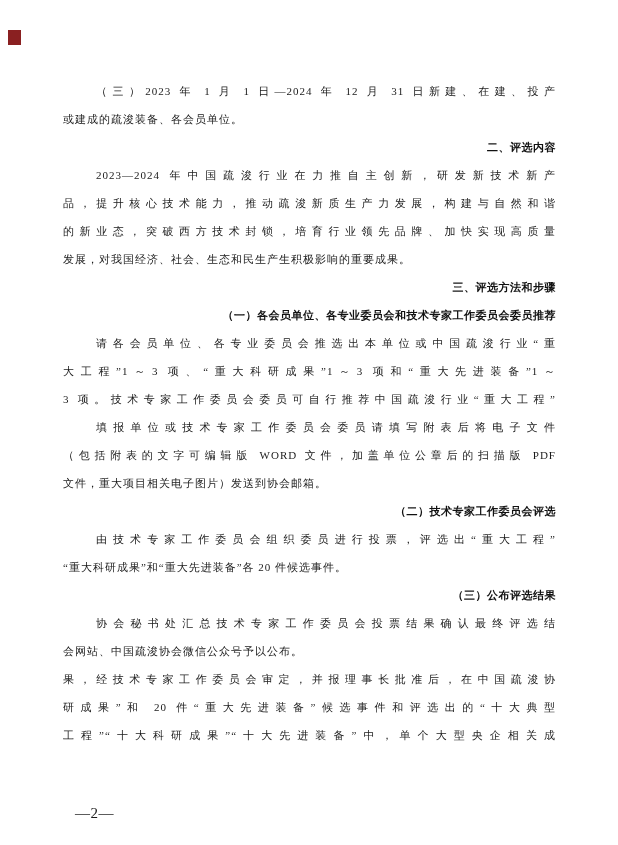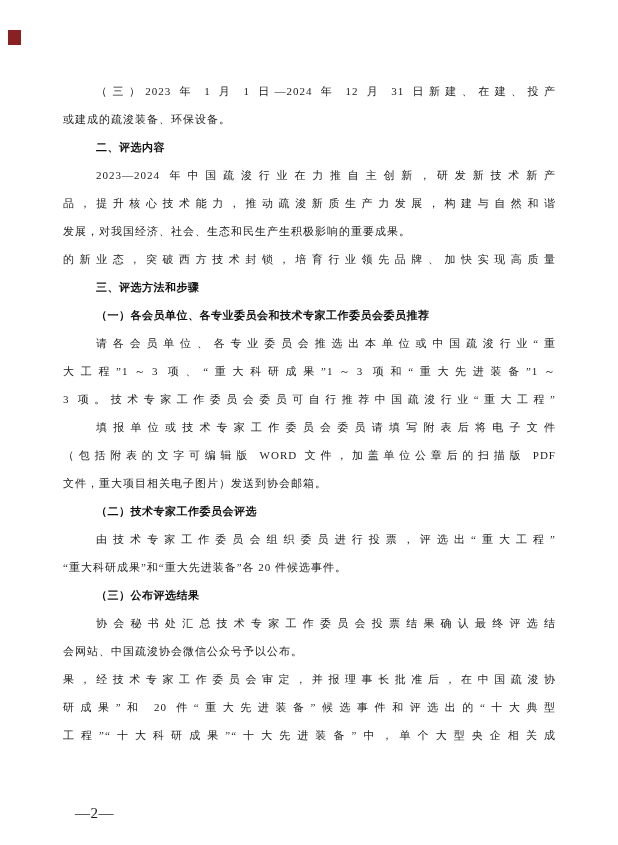--- a/index.html
+++ b/index.html
@@ -41,20 +41,21 @@
     letter-spacing: 1px;
     color: #1b1b1b;
     white-space: nowrap;
     box-sizing: border-box;
     width: 100%;
     text-align: left;
     overflow: visible;
   }
   .line.indent {
     padding-left: 33px;
+    text-align: right;
   }
   .line.full {
     white-space: normal;
     text-align: justify;
     text-align-last: justify;
   }
   .line.heading {
     font-family: "Liberation Sans", "DejaVu Sans", sans-serif;
     font-weight: 700;
     letter-spacing: 0.5px;
@@ -72,26 +73,26 @@
     font-family: "Liberation Serif", "DejaVu Serif", serif;
   }
 </style>
 </head>
 <body>
 
 <div class="page" style="background: rgb(255, 255, 255);">
   <div class="corner-marker" style="background: rgb(138, 32, 33);"></div>
   <div class="content" id="content">
       <div class="line indent full">（三）2023 年 1 月 1 日—2024 年 12 月 31 日新建、在建、投产</div>
-      <div class="line">或建成的疏浚装备、环保设备。</div>
+      <div class="line">或建成的疏浚装备、各会员单位。</div>
       <div class="line heading indent">二、评选内容</div>
       <div class="line indent full">2023—2024 年中国疏浚行业在力推自主创新，研发新技术新产</div>
       <div class="line full">品，提升核心技术能力，推动疏浚新质生产力发展，构建与自然和谐</div>
+      <div class="line full">的新业态，突破西方技术封锁，培育行业领先品牌、加快实现高质量</div>
       <div class="line">发展，对我国经济、社会、生态和民生产生积极影响的重要成果。</div>
-      <div class="line full">的新业态，突破西方技术封锁，培育行业领先品牌、加快实现高质量</div>
       <div class="line heading indent">三、评选方法和步骤</div>
       <div class="line heading indent">（一）各会员单位、各专业委员会和技术专家工作委员会委员推荐</div>
       <div class="line indent full">请各会员单位、各专业委员会推选出本单位或中国疏浚行业“重</div>
       <div class="line full">大工程”1～3 项、“重大科研成果”1～3 项和“重大先进装备”1～</div>
       <div class="line full">3 项。技术专家工作委员会委员可自行推荐中国疏浚行业“重大工程”</div>
       <div class="line indent full">填报单位或技术专家工作委员会委员请填写附表后将电子文件</div>
       <div class="line full">（包括附表的文字可编辑版 WORD 文件，加盖单位公章后的扫描版 PDF</div>
       <div class="line">文件，重大项目相关电子图片）发送到协会邮箱。</div>
       <div class="line heading indent">（二）技术专家工作委员会评选</div>
       <div class="line indent full">由技术专家工作委员会组织委员进行投票，评选出“重大工程”</div>

